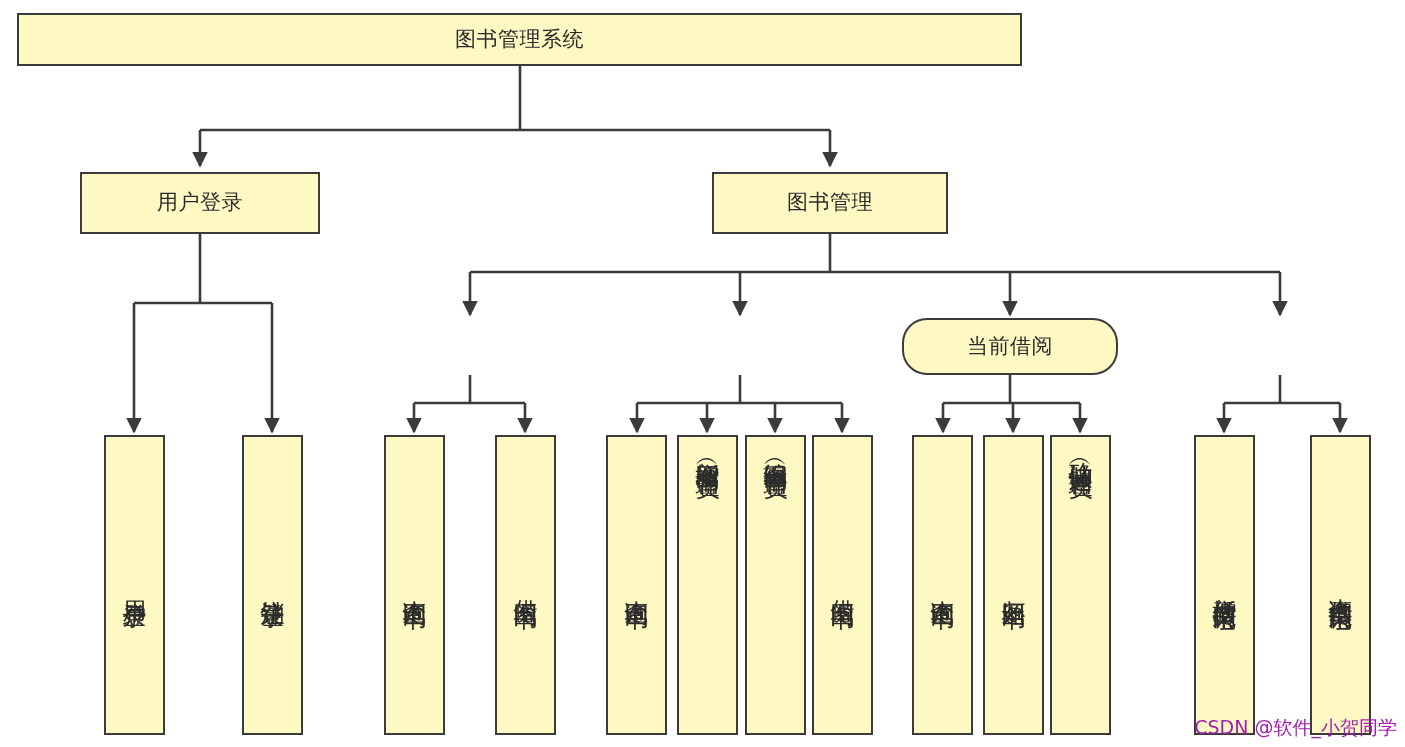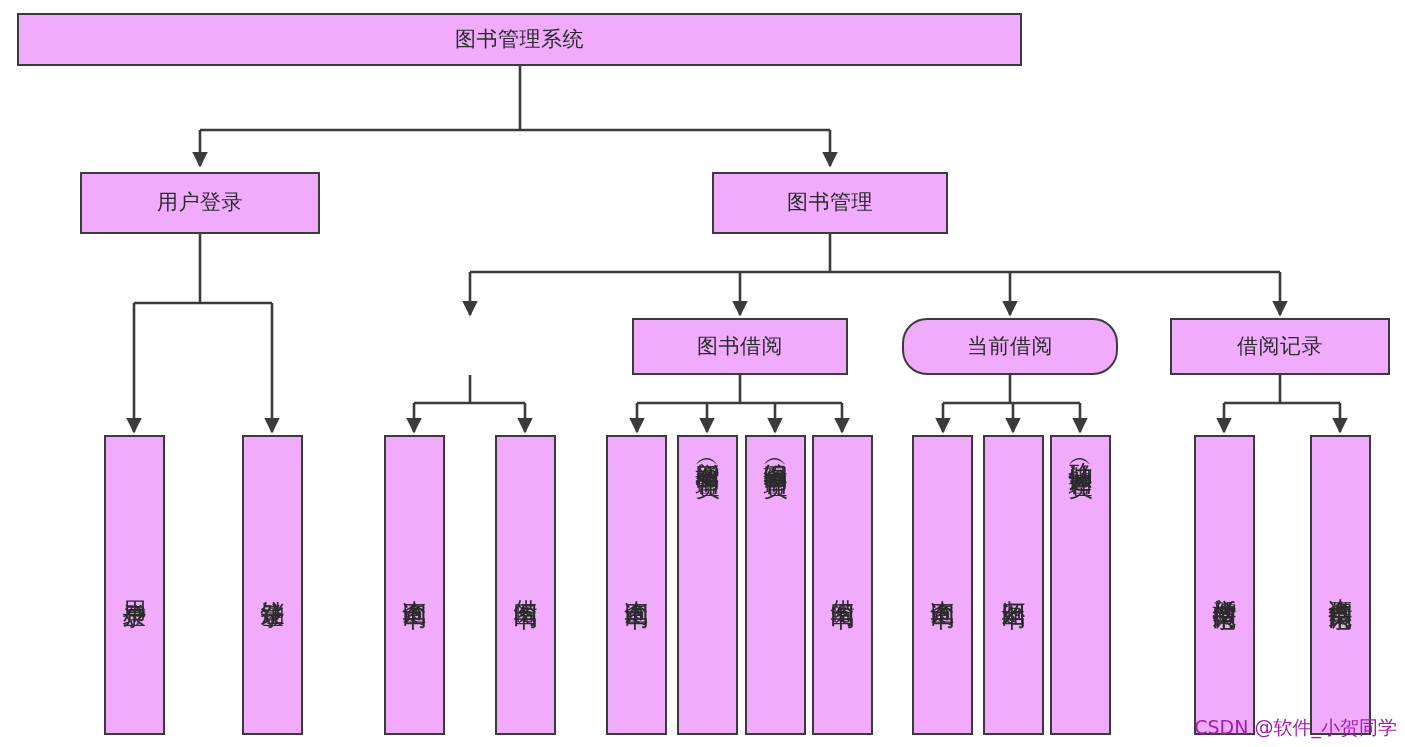--- a/index.html
+++ b/index.html
@@ -21,21 +21,21 @@
   #diagram-svg {
     position: absolute;
     left: 0;
     top: 0;
     width: 1405px;
     height: 747px;
   }
   .node {
     position: absolute;
     box-sizing: border-box;
-    background: #f0abfc;
+    background: #fef9c3;
     border: 2px solid #3b3b3b;
     display: flex;
     align-items: center;
     justify-content: center;
     color: #262626;
     z-index: 3;
   }
   .node-label {
     display: block;
     text-align: center;
@@ -138,31 +138,25 @@
 
   <div class="node horizontal" style="left:80px; top:172px; width:240px; height:62px;">
     <span class="node-label">用户登录</span>
   </div>
 
   <div class="node horizontal" style="left:712px; top:172px; width:236px; height:62px;">
     <span class="node-label">图书管理</span>
   </div>
 
 
-  <div class="node horizontal" style="left:632px; top:318px; width:216px; height:57px;">
-    <span class="node-label">图书借阅</span>
-  </div>
 
   <div class="node horizontal" style="left:902px; top:318px; width:216px; height:57px;border-radius:25px;">
     <span class="node-label">当前借阅</span>
   </div>
 
-  <div class="node horizontal" style="left:1170px; top:318px; width:220px; height:57px;">
-    <span class="node-label">借阅记录</span>
-  </div>
 
   <div class="node vertical center-text" style="left:104px; top:435px; width:61px; height:300px;">
     <span class="node-label">用户登录</span>
   </div>
 
   <div class="node vertical center-text" style="left:242px; top:435px; width:61px; height:300px;">
     <span class="node-label">注销登录</span>
   </div>
 
   <div class="node vertical center-text" style="left:384px; top:435px; width:61px; height:300px;">

